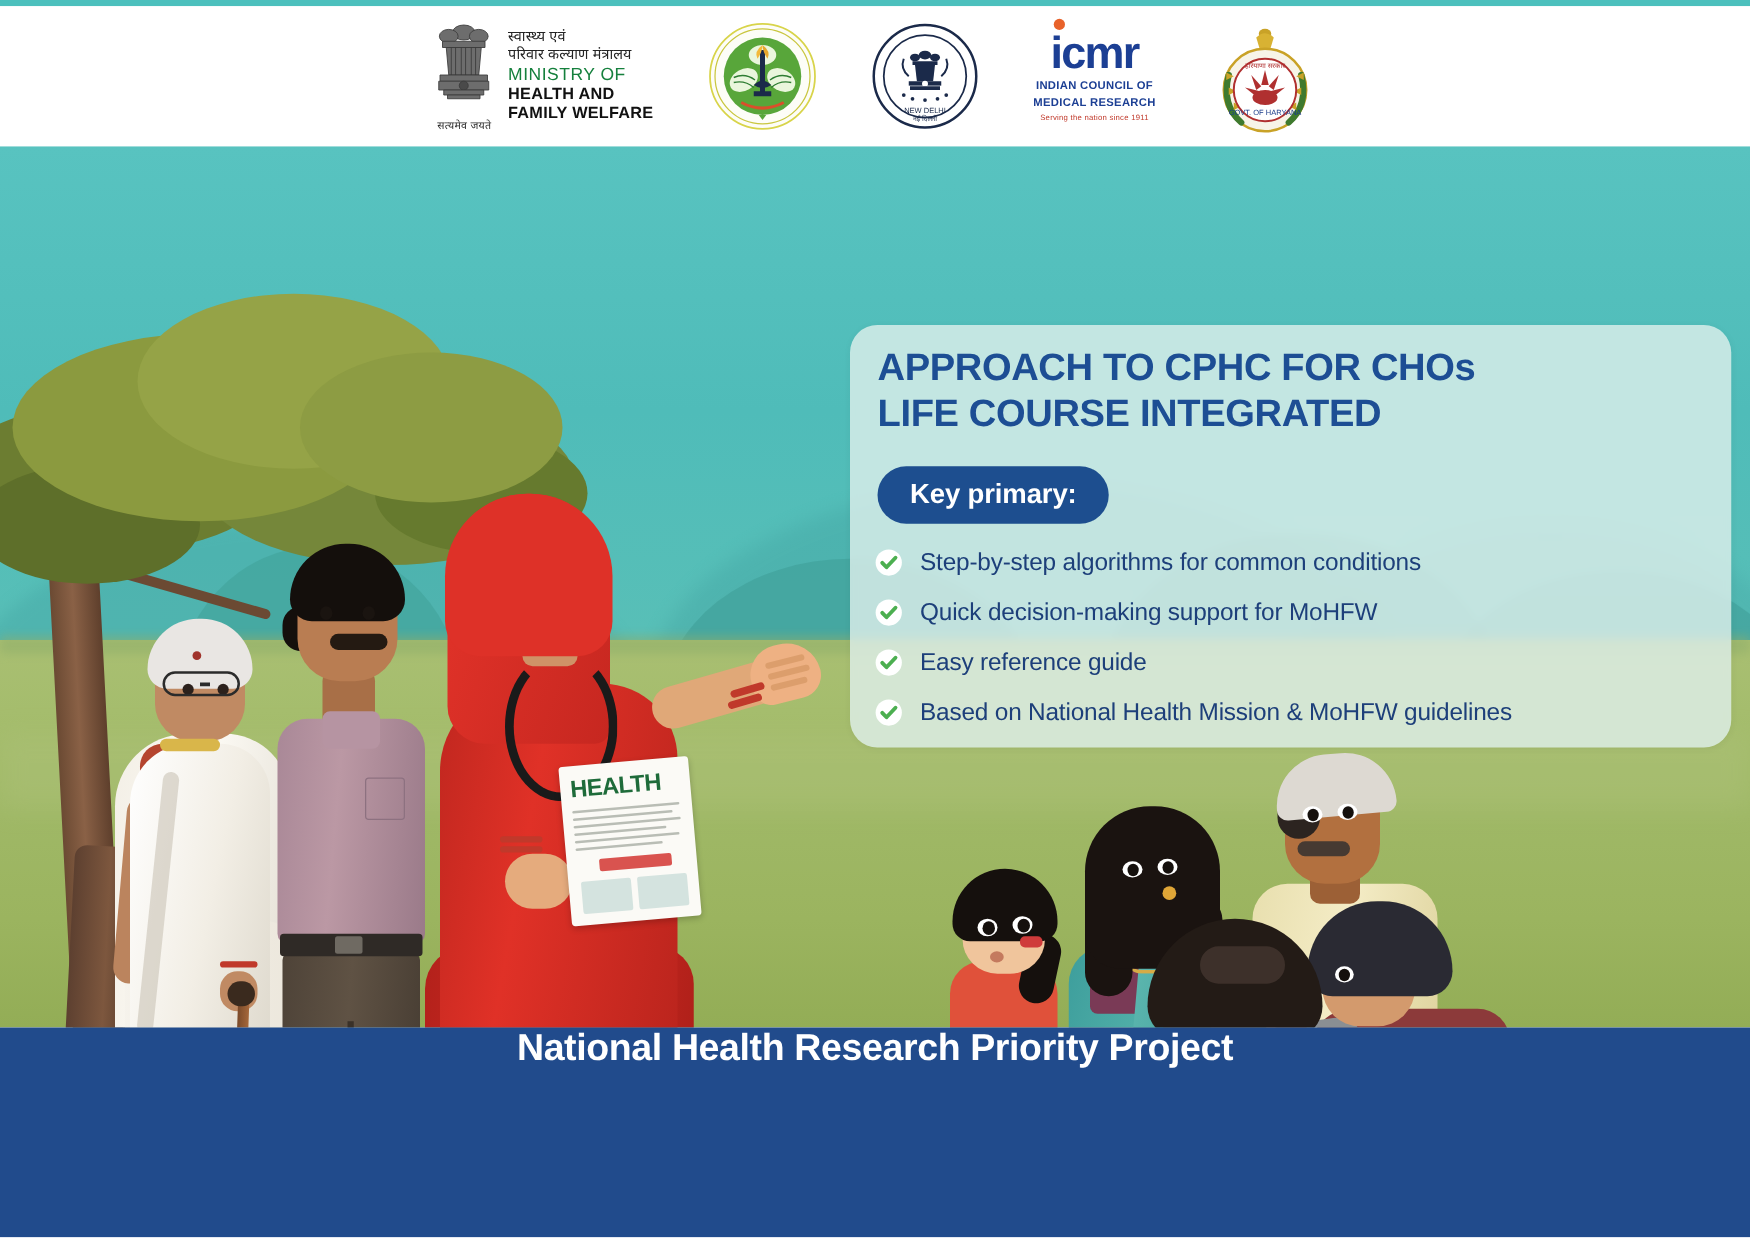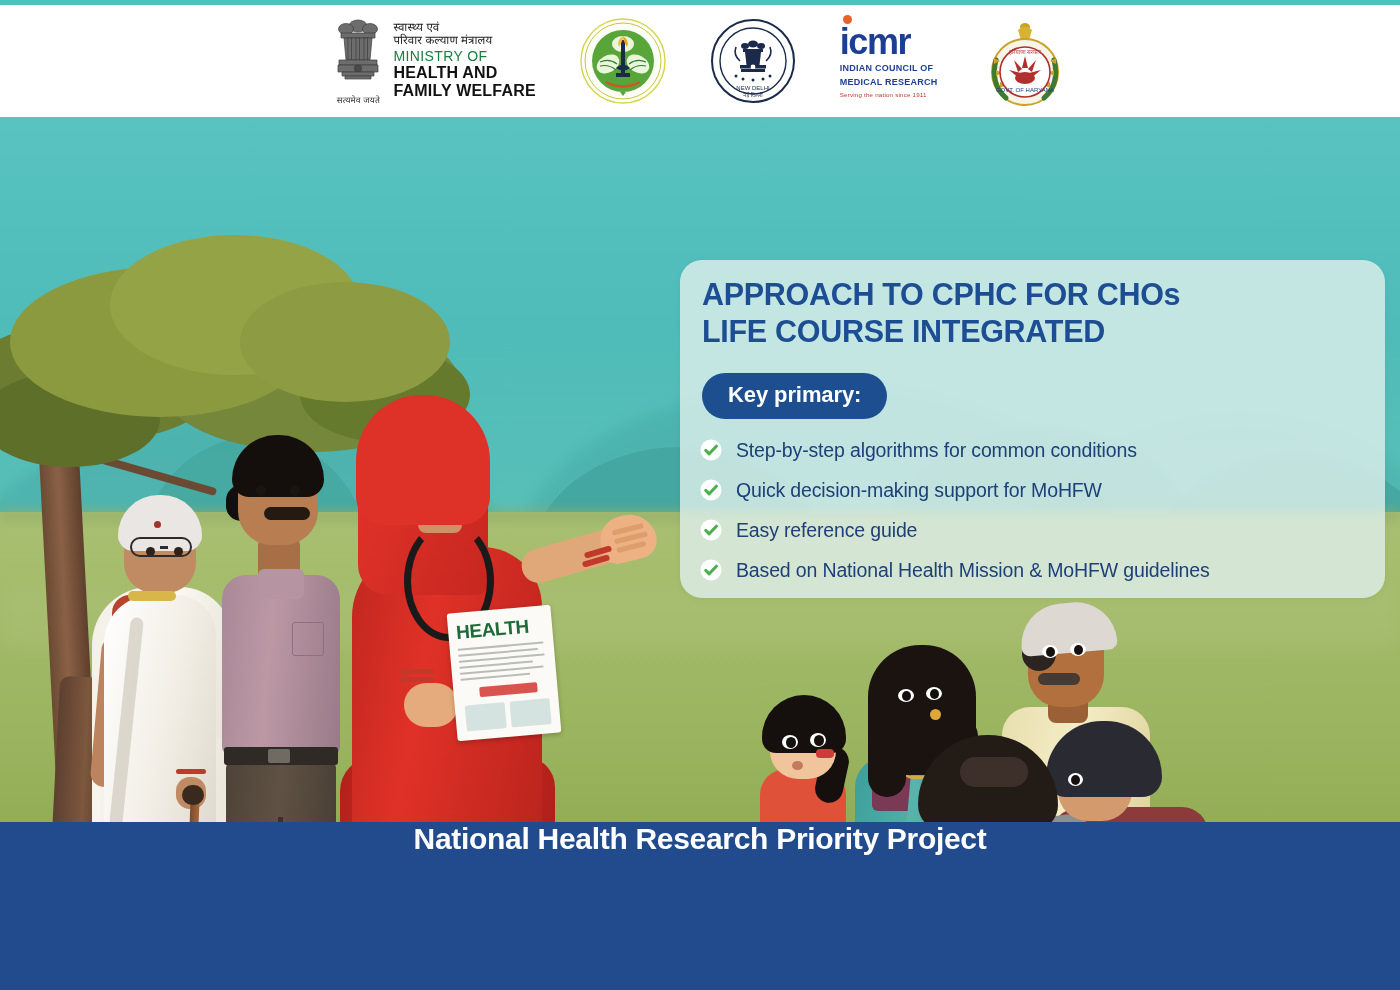--- a/index.html
+++ b/index.html
@@ -24,25 +24,25 @@
 
   
   .emblem { width:52px; height:88px; position:relative; flex:0 0 auto; }
   .emblem .sat {
     position:absolute; bottom:0; left:50%; transform:translateX(-50%);
     font-size:8.5px; color:#2b2b2b; white-space:nowrap; letter-spacing:.2px;
   }
   .mohfw-text { margin-left:9px; line-height:1.16; }
   .mohfw-text .hi { font-size:11.5px; color:#232323; letter-spacing:.1px; }
   .mohfw-text .min { font-size:14px; color:#15803d; letter-spacing:.4px; }
-  .mohfw-text .big { font-size:16px; color:#111; font-weight:bold; letter-spacing:.2px; }
+  .mohfw-text .big { font-size:13px; color:#111; font-weight:bold; letter-spacing:.2px; }
 
   .seal { width:86px; height:86px; position:relative; flex:0 0 auto; }
 
-  .icmr-logo { display:flex; flex-direction:column; align-items:flex-start; line-height:1; }
+  .icmr-logo { display:flex; flex-direction:column; align-items:center; line-height:1; }
   .icmr-word { font-size:36px; font-weight:bold; color:#1c3f94; letter-spacing:-1.4px; position:relative; }
   .icmr-dot { position:absolute; left:3px; top:-9px; width:9px; height:9px; border-radius:50%; background:#e8622a; }
   .icmr-sub { font-size:9px; font-weight:bold; color:#1c3f94; letter-spacing:.25px; line-height:1.25; margin-top:3px; }
   .icmr-tag { font-size:6.2px; color:#c0392b; letter-spacing:.2px; margin-top:3px; }
 
   
   .scene { position:absolute; left:0; top:117px; width:1400px; height:705px; overflow:hidden; }
   .sky {
     position:absolute; inset:0;
     background:linear-gradient(180deg,#58c3c0 0%,#4fbcb9 30%,#58bfb7 55%,#6ec0ac 72%,#8ec29a 82%,#a8c389 88%);

